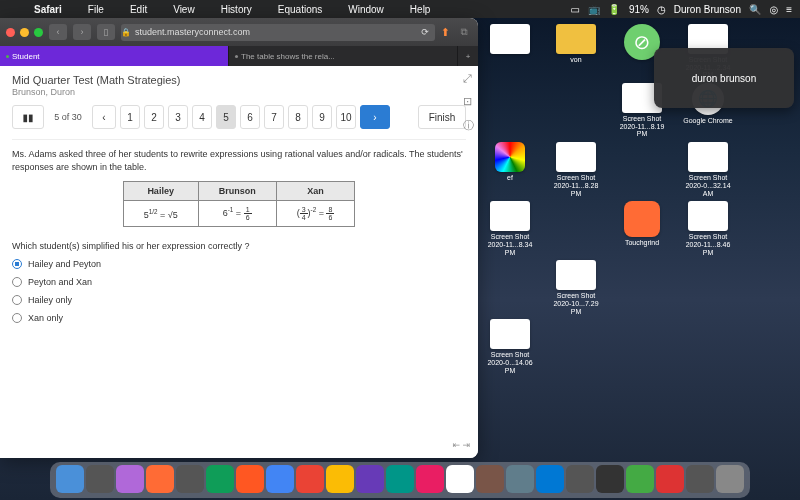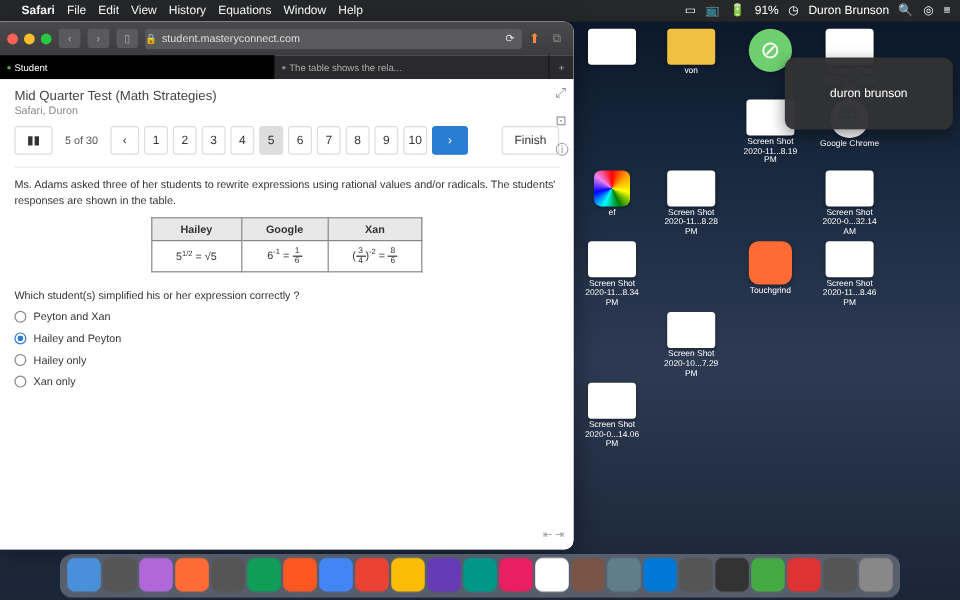--- a/index.html
+++ b/index.html
@@ -1,33 +1,33 @@
 <!DOCTYPE html>
 <html><head>
 <meta charset="utf-8">
 <style>
 *{margin:0;padding:0;box-sizing:border-box;font-family:-apple-system,BlinkMacSystemFont,"Segoe UI",Helvetica,Arial,sans-serif}
 body{width:800px;height:500px;overflow:hidden;background:linear-gradient(180deg,#0a1628 0%,#1a2a3f 30%,#2d3a52 60%,#1a2536 100%);position:relative}
 .menubar{height:18px;background:rgba(40,40,40,.95);display:flex;align-items:center;padding:0 8px;font-size:10px;color:#fff}
-.menubar .left{display:flex;gap:10px;}
+.menubar .left{display:flex;gap:26px;}
 .menubar .right{margin-left:auto;display:flex;gap:8px;align-items:center}
 .apple{font-size:11px}
 .safari-window{position:absolute;top:18px;left:0;width:478px;height:440px;background:#fff;border-radius:0 8px 8px 0;box-shadow:0 4px 20px rgba(0,0,0,.4);overflow:hidden;display:flex;flex-direction:column}
 .sw-toolbar{height:28px;background:linear-gradient(#4a4a4c,#3c3c3e);display:flex;align-items:center;padding:0 6px;gap:6px}
 .tl{display:flex;gap:5px}
 .tl span{width:9px;height:9px;border-radius:50%}
 .tl .r{background:#ff5f57}.tl .y{background:#febc2e}.tl .g{background:#28c840}
 .navbtn{width:18px;height:16px;background:#5a5a5c;border-radius:3px;display:flex;align-items:center;justify-content:center;color:#aaa;font-size:9px}
 .url{flex:1;background:#5a5a5c;height:17px;border-radius:3px;display:flex;align-items:center;justify-content:center;font-size:9px;color:#ddd;gap:4px}
 .lock{font-size:8px}
 .share{color:#ff8a3d;font-size:11px}
 .tbbtn{width:16px;height:16px;color:#888;font-size:10px;display:flex;align-items:center;justify-content:center}
 .sw-tabs{height:20px;background:#2a2a2c;display:flex;font-size:8px;color:#aaa}
 .tab{flex:1;padding:4px 6px;border-right:1px solid #1a1a1c;display:flex;align-items:center;gap:3px;overflow:hidden;white-space:nowrap}
-.tab.active{background:#000000;color:#fff}
+.tab.active{background:#6d28d9;color:#fff}
 .tab .dot{width:3px;height:3px;border-radius:50%;flex-shrink:0}
 .tab .dc{background:#4caf50}.tab .db{background:#4a90d9}.tab .dg{background:#888}
 .plus{width:20px;display:flex;align-items:center;justify-content:center}
 .content{flex:1;background:#fff;padding:8px 12px;position:relative;font-size:10px;color:#333}
 .title{font-size:11px;color:#444;margin-bottom:1px}
 .subtitle{font-size:9px;color:#888;margin-bottom:8px}
 .pager{display:flex;align-items:center;gap:4px;margin-bottom:10px}
 .pgbtn{border:1px solid #ddd;background:#fff;min-width:24px;height:24px;display:flex;align-items:center;justify-content:center;font-size:10px;border-radius:3px;cursor:pointer}
 .pgbtn.pause{width:32px}
 .pgbtn.counter{border:none;font-size:9px;color:#555;min-width:40px}
@@ -120,21 +120,21 @@
       </div>
     <div class="plus">+</div>
   </div>
   <div class="content">
     <div class="sidetools">
       <span>⤢</span>
       <span>⊡</span>
       <span>ⓘ</span>
     </div>
     <div class="title">Mid Quarter Test (Math Strategies)</div>
-    <div class="subtitle">Safari, Duron</div>
+    <div class="subtitle">Brunson, Duron</div>
     <div class="pager">
       <div class="pgbtn pause">▮▮</div>
       <div class="pgbtn counter">5 of 30</div>
       <div class="pgbtn">‹</div>
       <div class="pgbtn num">1</div>
       <div class="pgbtn num">2</div>
       <div class="pgbtn num">3</div>
       <div class="pgbtn num">4</div>
       <div class="pgbtn num active">5</div>
       <div class="pgbtn num">6</div>
@@ -145,47 +145,47 @@
       <div class="pgbtn next">›</div>
       <div style="flex:1"></div>
       <div class="pgbtn finish">Finish</div>
     </div>
     <hr class="hr">
     <div class="qtext">Ms. Adams asked three of her students to rewrite expressions using rational values and/or radicals. The students' responses are shown in the table.</div>
     <table class="qtable">
       <tbody>
           <tr>
         <th>Hailey</th>
-        <th>Google</th>
+        <th>Brunson</th>
         <th>Xan</th>
       </tr>
       <tr>
         <td>5<sup>1/2</sup> = √5</td>
         <td>6<sup>-1</sup> = <span class="frac">
                 <span class="t">1</span>
                 <span class="b">6</span>
               </span></td>
         <td>(<span class="frac">
                 <span class="t">3</span>
                 <span class="b">4</span>
               </span>)<sup>-2</sup> = <span class="frac">
                 <span class="t">8</span>
                 <span class="b">6</span>
               </span></td>
       </tr>
     </tbody>
       </table>
     <div class="qprompt">Which student(s) simplified his or her expression correctly ?</div>
     <div class="opt">
+        <span class="radio sel"></span>
+        <span>Hailey and Peyton</span>
+      </div>
+    <div class="opt">
         <span class="radio"></span>
         <span>Peyton and Xan</span>
-      </div>
-    <div class="opt">
-        <span class="radio sel"></span>
-        <span>Hailey and Peyton</span>
       </div>
     <div class="opt">
         <span class="radio"></span>
         <span>Hailey only</span>
       </div>
     <div class="opt">
         <span class="radio"></span>
         <span>Xan only</span>
       </div>
     <div class="expand-arrows">⇤ ⇥</div>

